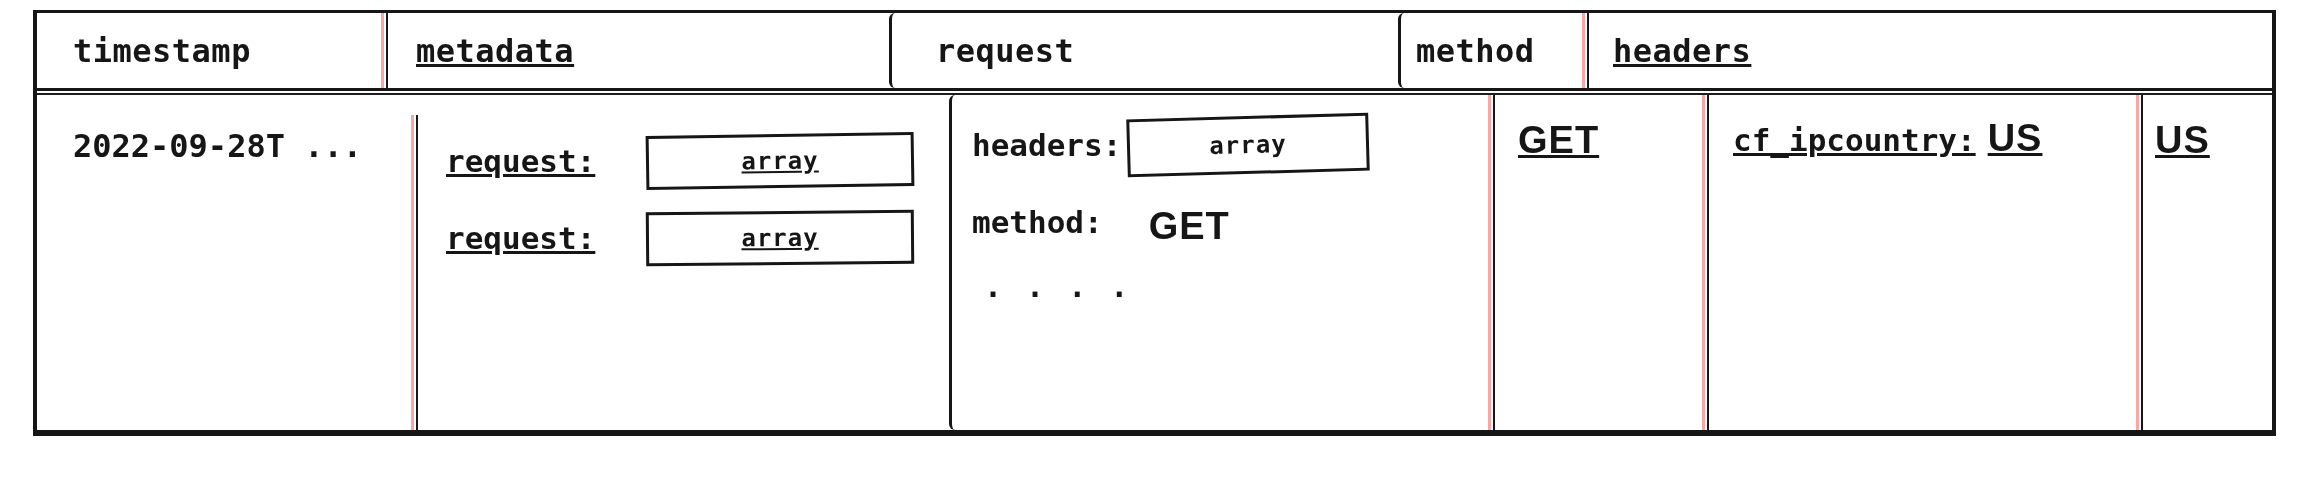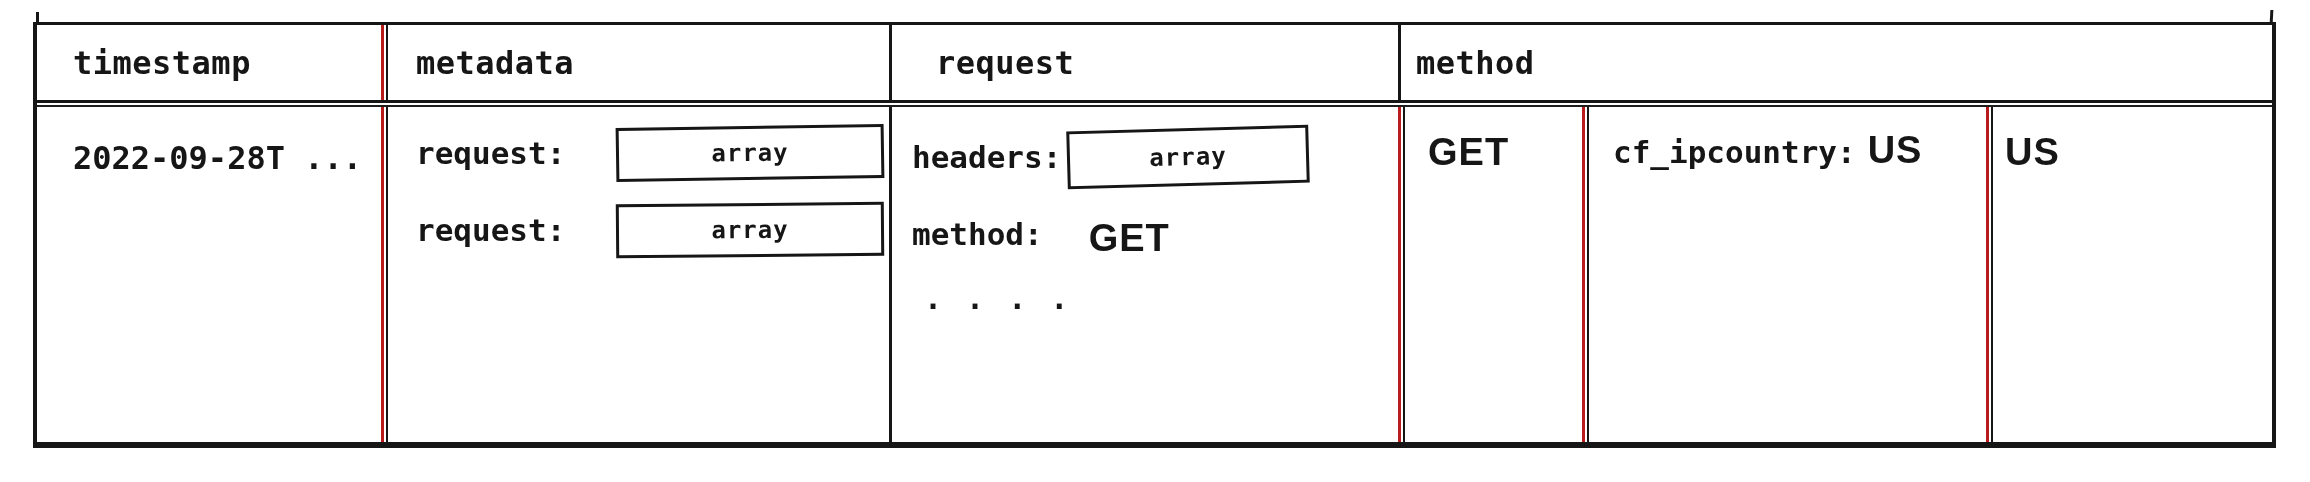--- a/index.html
+++ b/index.html
@@ -7,21 +7,21 @@
     position: relative;
     width: 2310px;
     height: 482px;
     background: #ffffff;
     font-family: "DejaVu Sans Mono", monospace;
     color: #161616;
     overflow: hidden;
   }
   .table {
     position: absolute;
-    left: 33px; top: 22px;
+    left: 33px; top: 10px;
     width: 2243px; height: 426px;
     border: 4px solid #161616;
     border-top-width: 3px;
     border-bottom-width: 6px;
     box-sizing: border-box;
     display: flex;
     flex-direction: column;
     background: #ffffff;
   }
   
@@ -41,28 +41,29 @@
   .header-sep {
     height: 7px;
     box-sizing: border-box;
     border-top: 3px solid #161616;
     border-bottom: 2px solid #1d1d1d;
   }
   .body-row {
     flex: 1;
     display: grid;
     grid-template-columns: 344px 508px 509px 184px 404px 286px;
+    gap: 30px;
   }
   .hcell, .cell {
     position: relative;
     box-sizing: border-box;
     overflow: hidden;
   }
-  .bl  { border-left: 3px solid #161616; }
-  .bl-dbl { border-left: 3px solid #b91c1c; }
+  .bl  { border-left: 3px solid #161616; border-radius: 6px; }
+  .bl-dbl { border-left: 3px solid #fca5a5; text-decoration: underline; }
   .bl-dbl::before {
     content: "";
     position: absolute;
     left: 2px; top: 0; bottom: 0;
     width: 2px;
     background: #161616;
   }
   .hcell {
     display: flex;
     align-items: center;
@@ -73,21 +74,21 @@
   }
   .h0 { padding-left: 36px; }
   .h1 { padding-left: 32px; }
   .h2 { padding-left: 44px; }
   .h3 { padding-left: 15px; }
   .h4 { padding-left: 28px; }
   .h5 { padding-left: 12px; }
 
   .cell { font-size: 31px; font-weight: 700; white-space: nowrap; }
   .c0 { padding: 32px 0 0 36px; font-size: 32px; }
-  .c1 { padding: 16px 0 0 32px; }
+  .c1 { padding: 16px 0 0 32px; margin-top: 20px; }
   .c2 { padding: 20px 0 0 20px; }
   .c3 { padding: 24px 0 0 27px; }
   .c4 { padding: 22px 0 0 28px; }
   .c5 { padding: 24px 0 0 16px; }
 
   .kv {
     display: flex;
     align-items: center;
     height: 60px;
     margin-bottom: 17px;
@@ -141,20 +142,23 @@
       </div>
       <div class="hcell h1 bl-dbl">
         <span>metadata</span>
       </div>
       <div class="hcell h2 bl">
         <span>request</span>
       </div>
       <div class="hcell h3 bl">
         <span>method</span>
       </div>
+      <div class="hcell h4 bl-dbl">
+        <span>headers</span>
+      </div>
     </div>
 
     <div class="header-sep"></div>
 
     <div class="body-row">
 
       <div class="cell c0">
         <span>2022-09-28T ...</span>
       </div>
 

